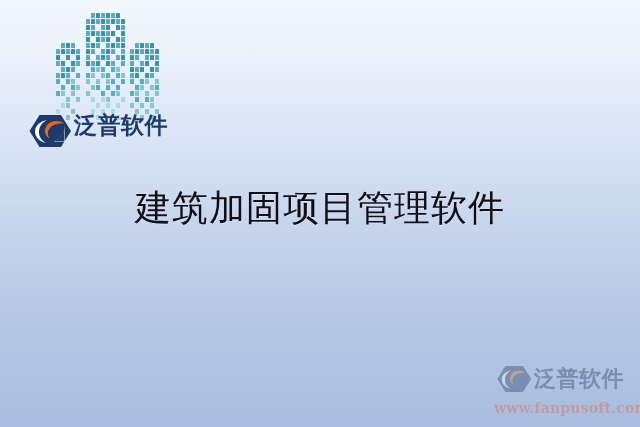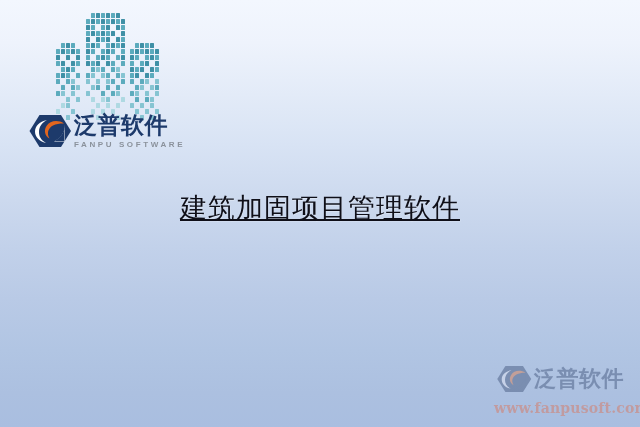--- a/index.html
+++ b/index.html
@@ -94,26 +94,25 @@
   }
 
   
   .headline {
     position: absolute;
     left: 0;
     top: 182px;
     width: 640px;
     text-align: center;
     font-family: "DejaVu Serif", "Liberation Serif", serif;
-    font-size: 27px;
+    font-size: 36px;
     line-height: 52px;
     color: #0f0f18;
     letter-spacing: 1px;
     text-shadow: 0.5px 0.5px 0 rgba(255,255,255,0.28);
-    text-decoration: underline;
   }
   .headline .hl-line { display: block; white-space: nowrap; }
 
   
   .watermark {
     position: absolute;
     right: 6px;
     bottom: 6px;
     width: 144px;
     height: 60px;
@@ -459,21 +458,20 @@
       <svg viewBox="0 0 44 34" width="44" height="34" xmlns="http://www.w3.org/2000/svg">
         <path d="M11.5 1 L33 1 L43 17 L33 33 L11.5 33 L1.5 17 Z" fill="#1d3a6b"></path>
         <path d="M19 6 C11 8 7 12 7 17.5 C7 23 11 27 18 29 C13 26 11 22.5 11 18 C11 12.5 14 8.5 19 6 Z" fill="#ffffff"></path>
         <path d="M36 9.5 C30 5.5 22 6.5 18.5 12 C15.5 16.5 17 22 21.5 24.5 C18.5 19.5 20 14 25 11.5 C28.5 9.8 33 9.3 36 9.5 Z" fill="#e2661e"></path>
         <path d="M37 10.5 C37 18 33 24 26 27.5 L37 27.5 Z" fill="#ffffff" opacity="0.92"></path>
         <path d="M36.5 11.5 C36.5 18.5 32.5 24 26.5 27 L36.5 27 Z" fill="#1d3a6b"></path>
       </svg>
     </div>
     <div class="logo-wordmark">
       <div class="logo-cn">泛普软件</div>
-      <div class="logo-en">FANPU SOFTWARE</div>
     </div>
   </div>
 
   <div class="headline">
     <span class="hl-line">建筑加固项目管理软件</span>
   </div>
 
   <div class="watermark">
     <div class="wm-row">
       <div class="wm-mark">

